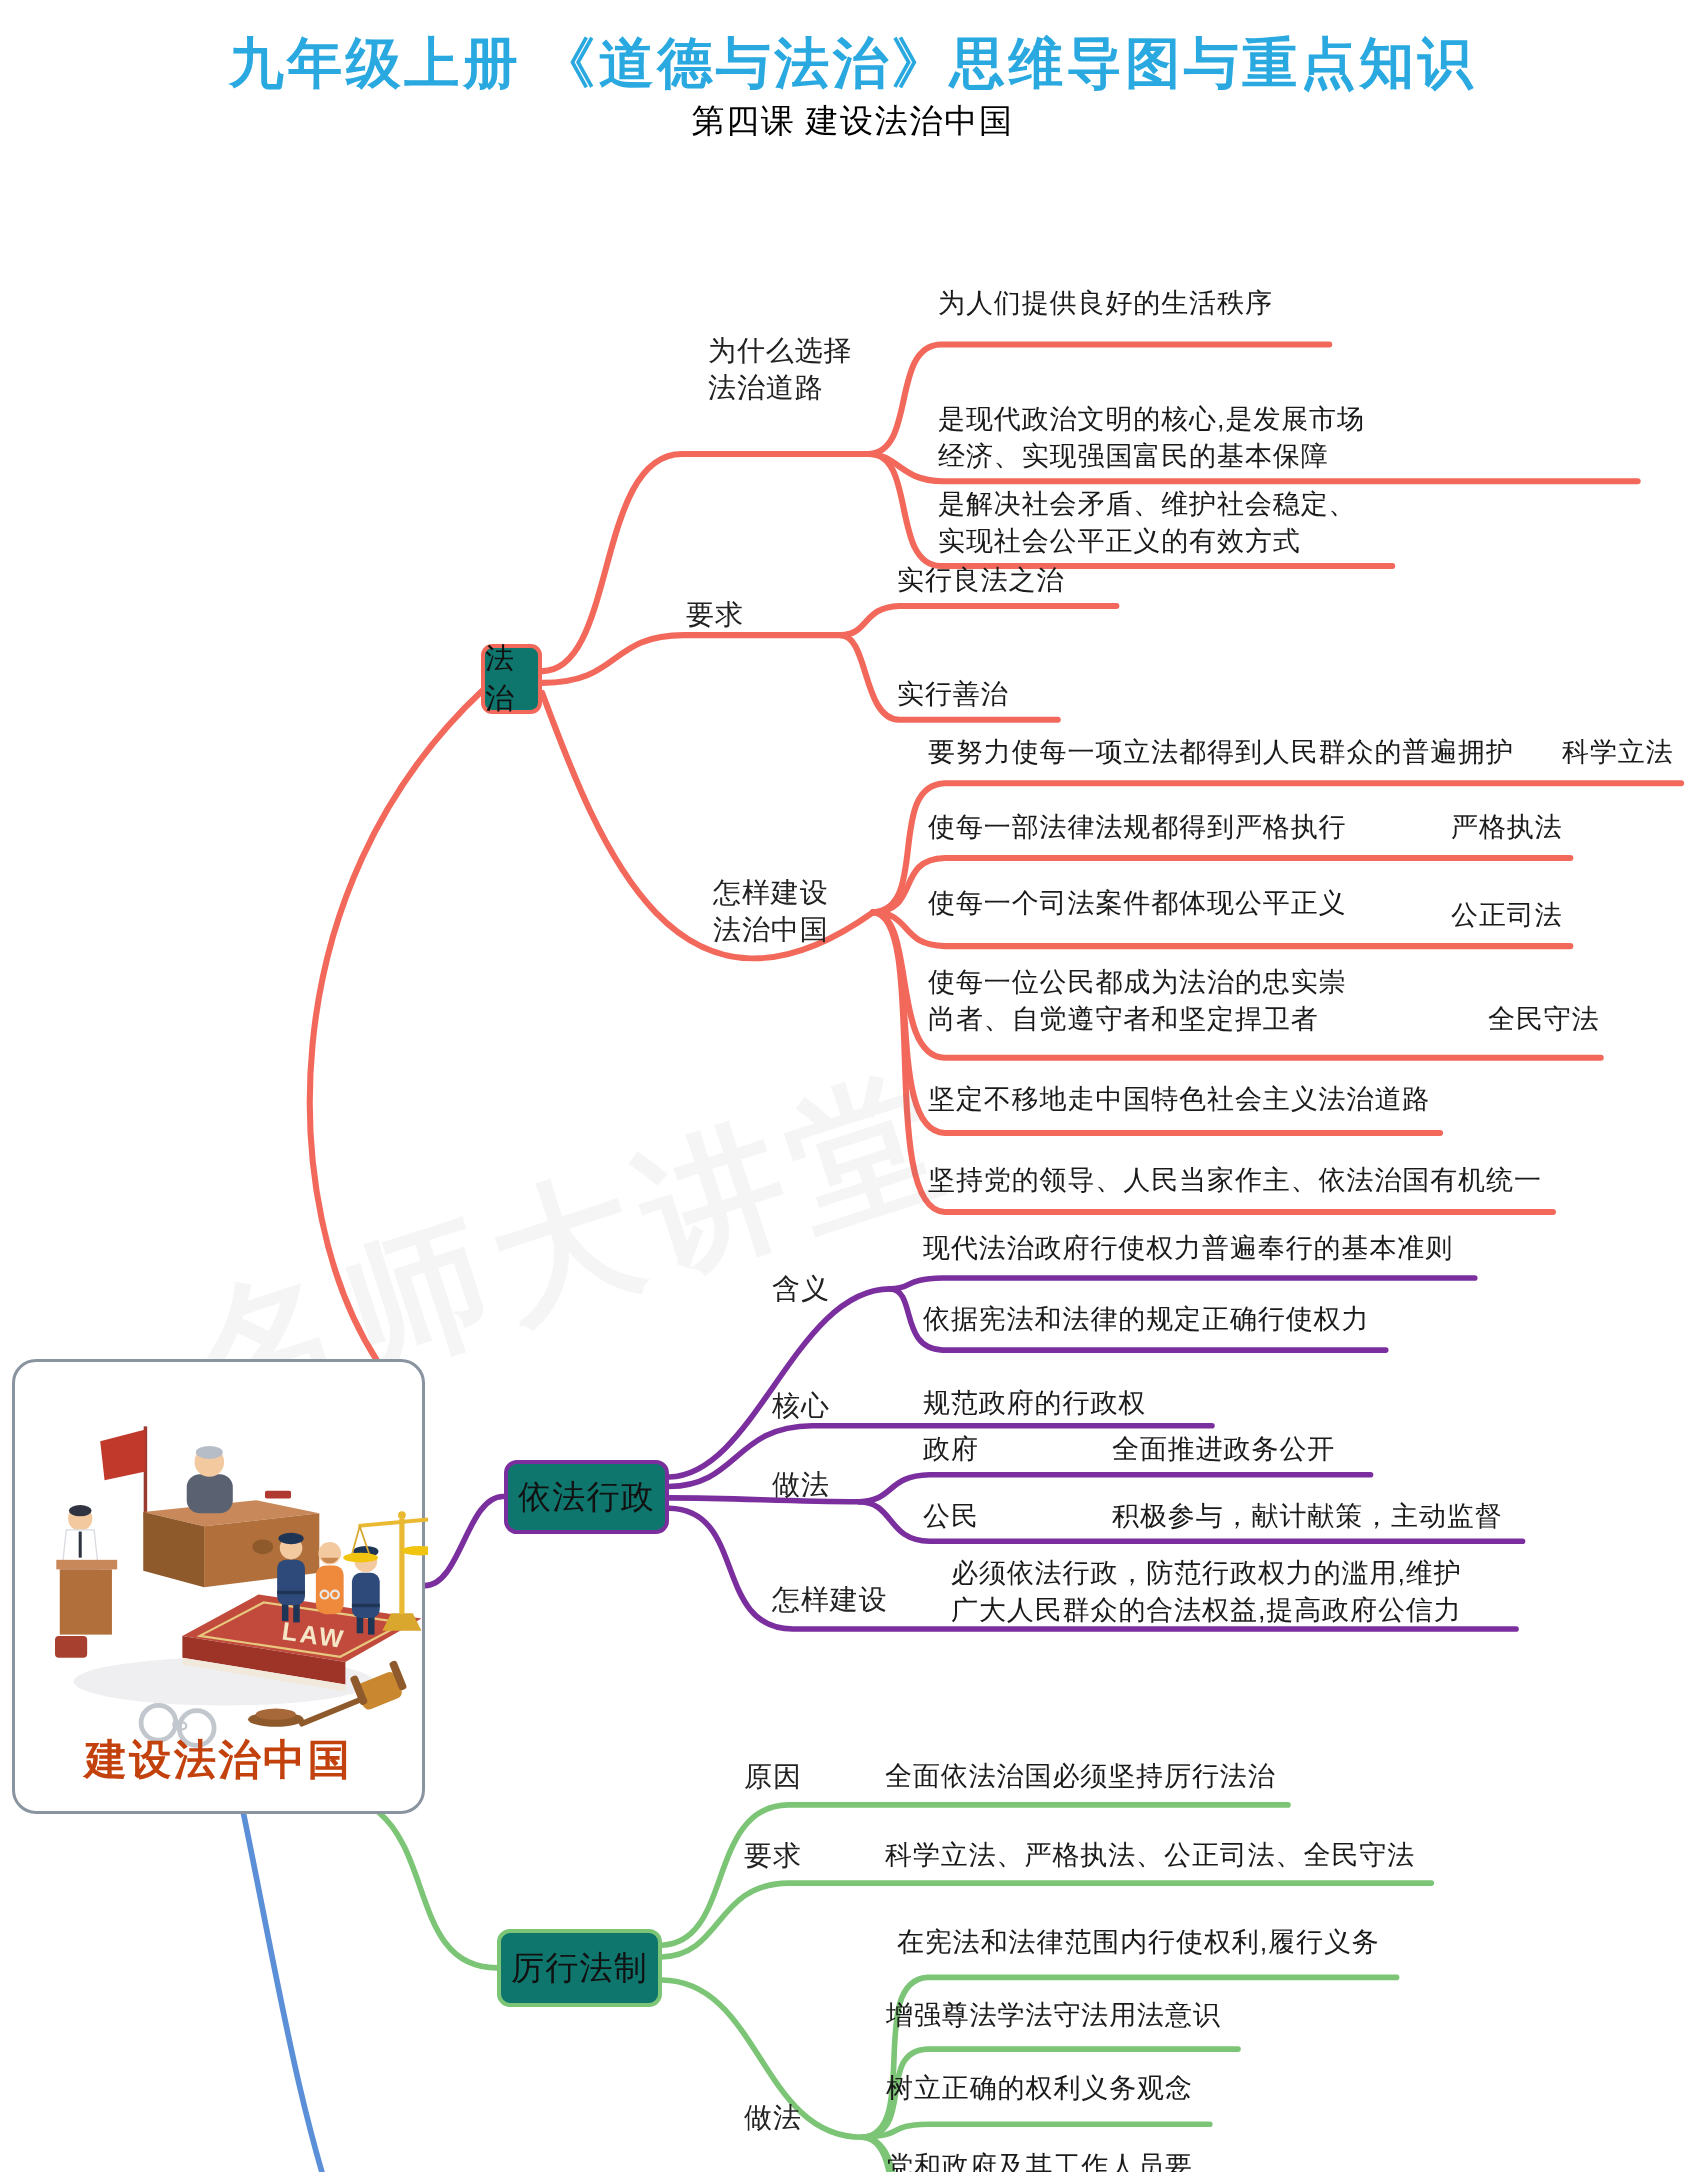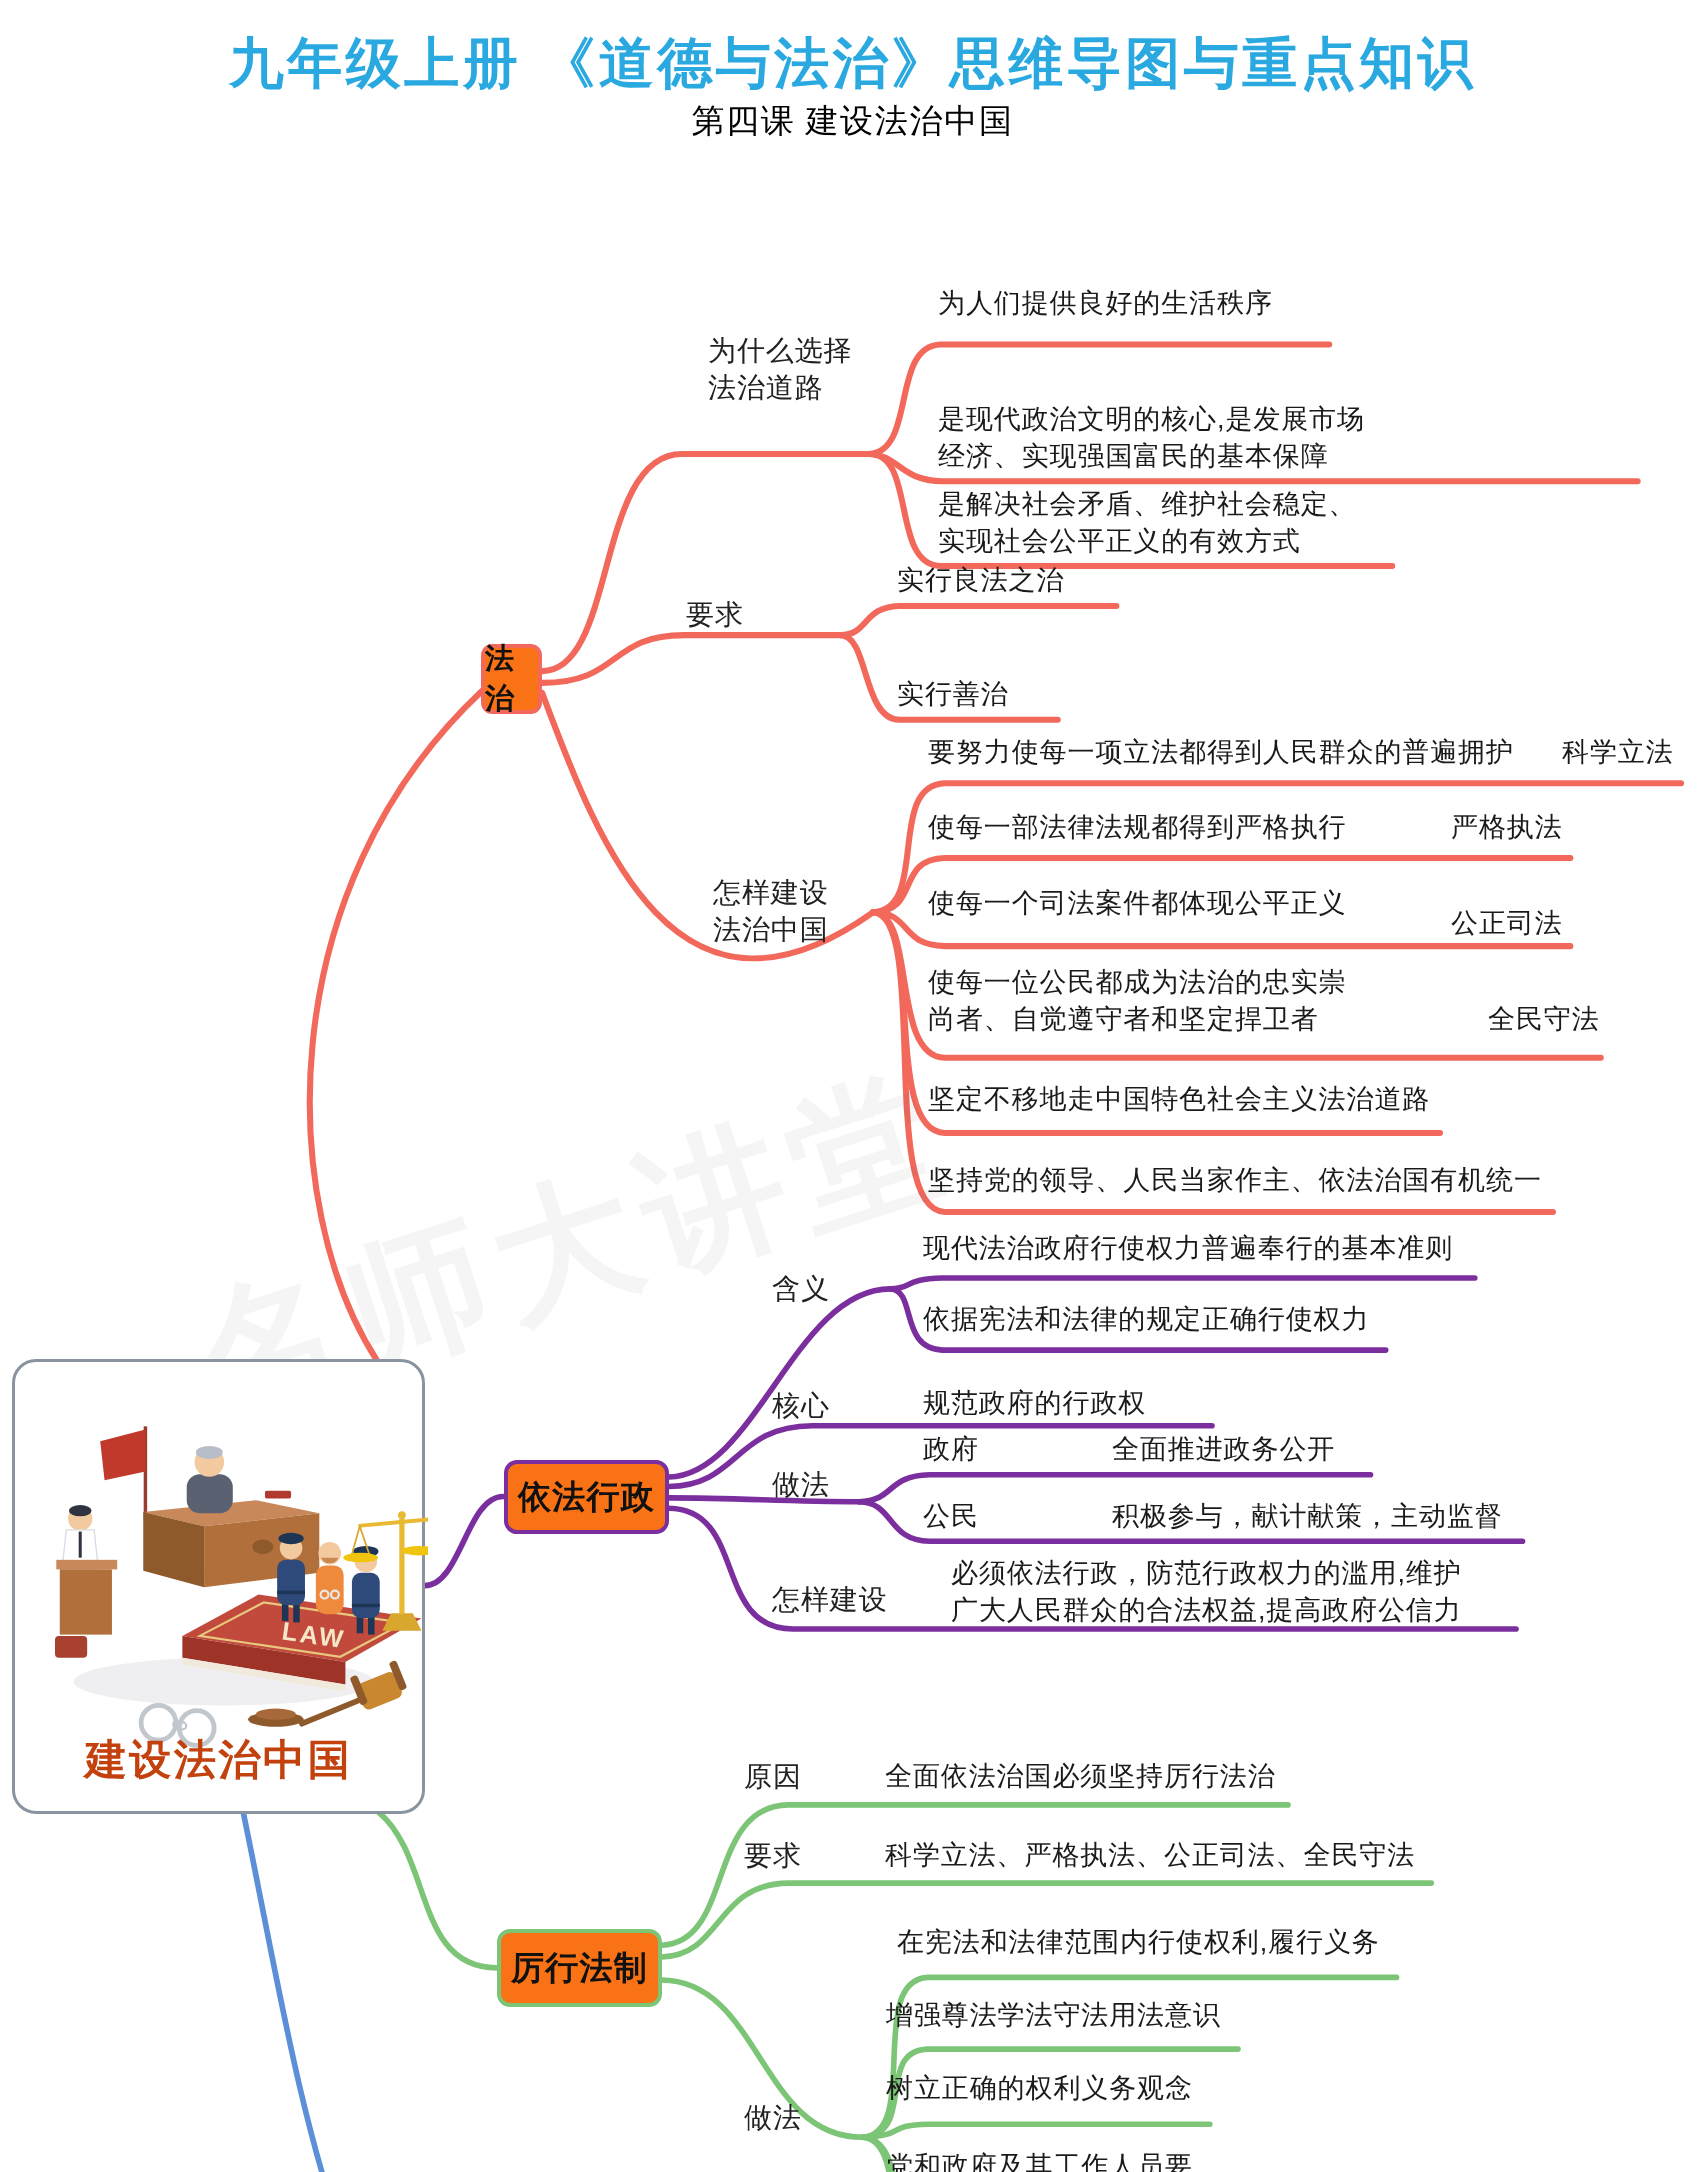--- a/index.html
+++ b/index.html
@@ -8,22 +8,22 @@
   .curves{position:absolute;left:0;top:0;width:1705px;height:2768px;}
   .title{position:absolute;left:0;top:27px;width:100%;text-align:center;font-size:55px;font-weight:bold;
          color:#29A9E0;letter-spacing:3.5px;}
   .subtitle{position:absolute;left:0;top:99px;width:100%;text-align:center;font-size:33px;color:#000;
          font-family:"Liberation Serif","DejaVu Serif",serif;letter-spacing:1.7px;}
   .watermark{position:absolute;left:182px;top:1151px;font-size:143px;color:rgba(60,60,70,0.05);
          transform:rotate(-18deg);font-weight:bold;letter-spacing:13px;white-space:nowrap;pointer-events:none;}
   .item{position:absolute;font-size:27px;line-height:37px;color:#1a1a1a;white-space:pre-line;letter-spacing:0.9px;}
   .sublabel{position:absolute;font-size:28px;line-height:37px;color:#222;white-space:pre-line;letter-spacing:0.9px;}
   .tag{position:absolute;font-size:27px;line-height:37px;color:#1a1a1a;letter-spacing:0.9px;}
-  .node{position:absolute;background:#f97316;display:flex;align-items:center;justify-content:center;
-        font-weight:bold;color:#111;box-sizing:border-box;letter-spacing:1.3px;}
+  .node{position:absolute;background:#0f766e;display:flex;align-items:center;justify-content:center;
+        font-weight:normal;color:#111;box-sizing:border-box;letter-spacing:1.3px;}
   .node-fazhi{left:481px;top:644px;width:61px;height:70px;border:4.3px solid #F2695C;border-radius:11.3px;font-size:29px;}
   .node-yifa{left:504px;top:1460px;width:165px;height:74px;border:4.3px solid #7B2F9E;border-radius:13px;font-size:33px;}
   .node-lixing{left:497px;top:1929px;width:165px;height:78px;border:4.3px solid #7CC576;border-radius:13px;font-size:33px;}
   .center-node{position:absolute;left:12px;top:1359px;width:413px;height:455px;border:3.9px solid #8A94A0;
         border-radius:24px;background:#fff;box-sizing:border-box;}
   .center-label{position:absolute;left:0;top:370px;width:100%;text-align:center;font-size:42px;font-weight:bold;
         color:#c2410c;letter-spacing:2.6px;}
 </style>
 </head>
 <body>
@@ -202,21 +202,21 @@
   <div class="item" style="left:897px;top:562px;">实行良法之治</div>
   <div class="item" style="left:897px;top:676px;">实行善治</div>
 
   <div class="sublabel" style="left:713px;top:874px;">怎样建设
 法治中国</div>
   <div class="item" style="left:928px;top:734px;">要努力使每一项立法都得到人民群众的普遍拥护</div>
   <div class="tag" style="left:1562px;top:734px;">科学立法</div>
   <div class="item" style="left:928px;top:809px;">使每一部法律法规都得到严格执行</div>
   <div class="tag" style="left:1451px;top:809px;">严格执法</div>
   <div class="item" style="left:928px;top:885px;">使每一个司法案件都体现公平正义</div>
-  <div class="tag" style="left:1451px;top:897px;margin-top:8px;">公正司法</div>
+  <div class="tag" style="left:1451px;top:897px;">公正司法</div>
   <div class="item" style="left:928px;top:964px;">使每一位公民都成为法治的忠实崇
 尚者、自觉遵守者和坚定捍卫者</div>
   <div class="tag" style="left:1488px;top:1001px;">全民守法</div>
   <div class="item" style="left:928px;top:1081px;">坚定不移地走中国特色社会主义法治道路</div>
   <div class="item" style="left:928px;top:1162px;">坚持党的领导、人民当家作主、依法治国有机统一</div>
 
   <div class="sublabel" style="left:772px;top:1270px;">含义</div>
   <div class="item" style="left:923px;top:1230px;">现代法治政府行使权力普遍奉行的基本准则</div>
   <div class="item" style="left:923px;top:1301px;">依据宪法和法律的规定正确行使权力</div>
 

